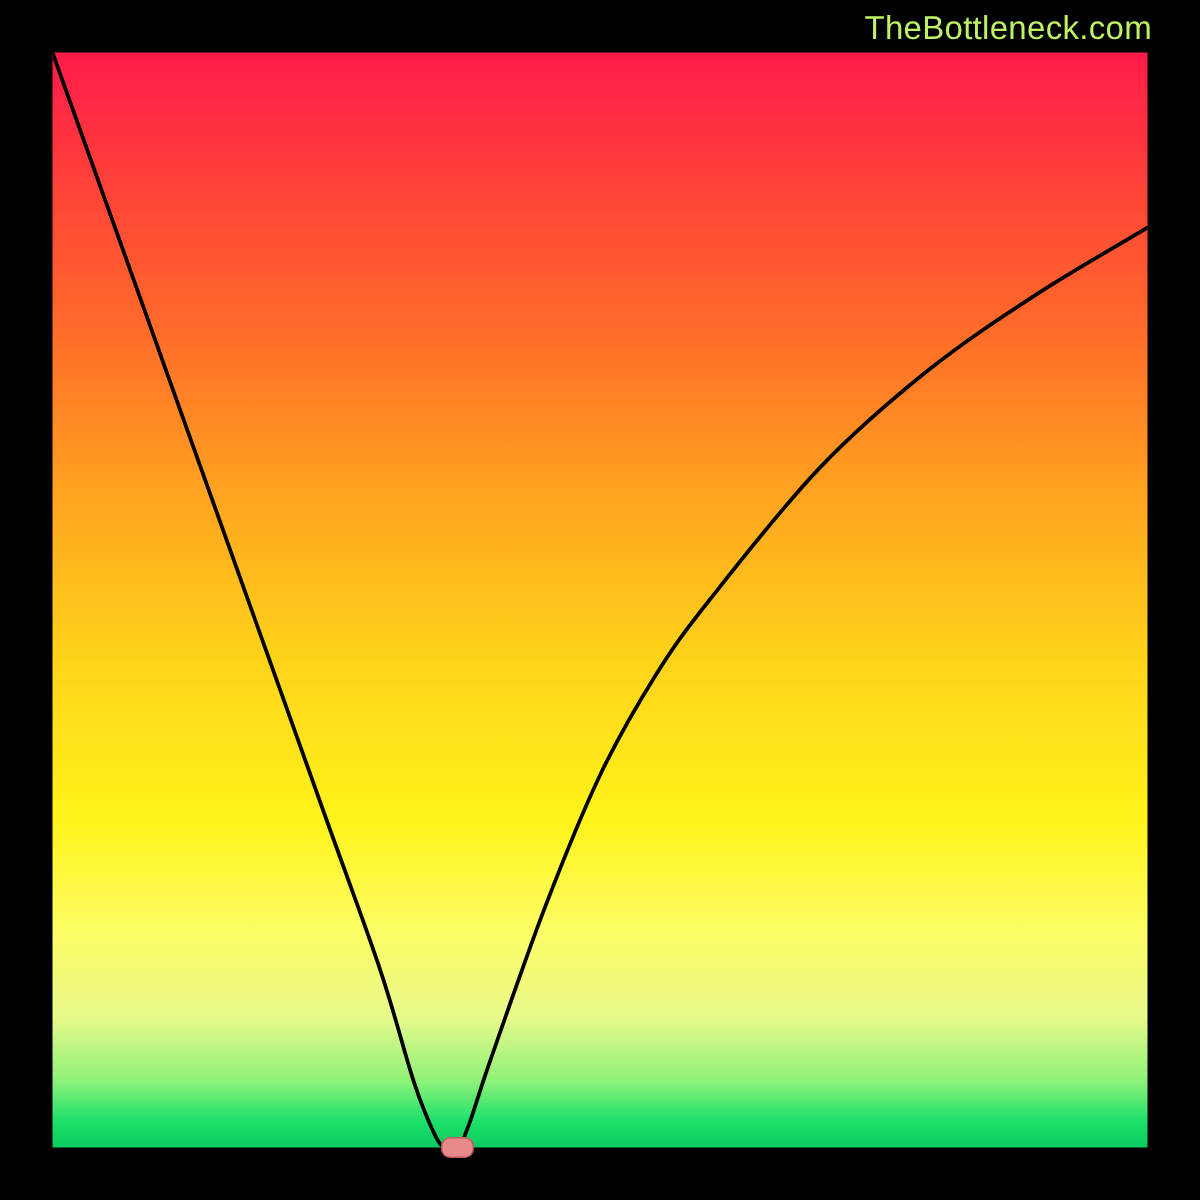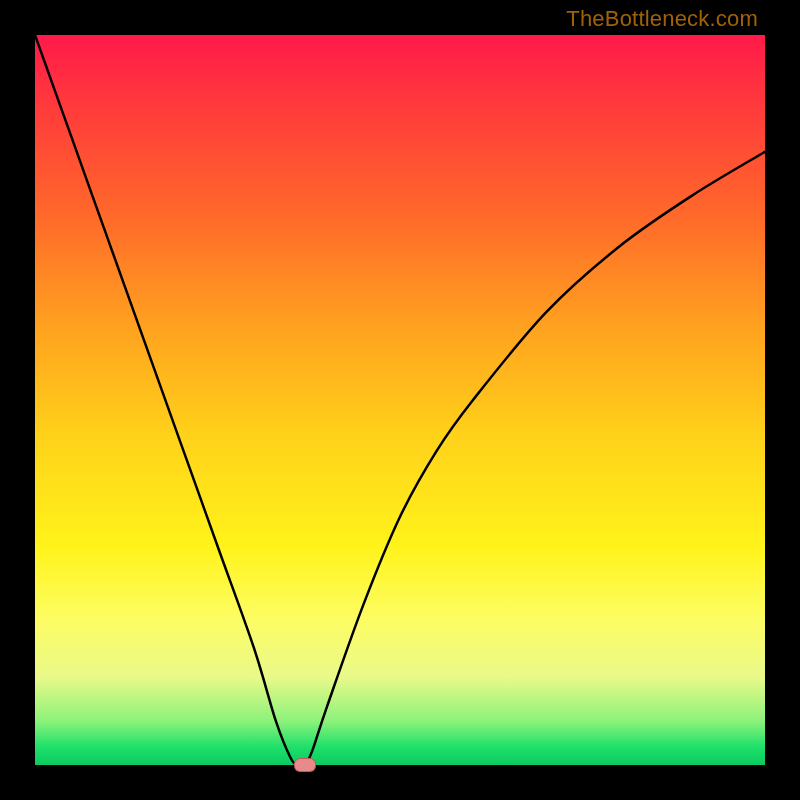--- a/index.html
+++ b/index.html
@@ -41,22 +41,22 @@
   svg.curve {
     position: absolute;
     left: 0;
     top: 0;
     width: 730px;
     height: 730px;
   }
   .watermark {
     position: absolute;
     top: 6px;
-    right: 42px;
-    color: #a16207;
+    right: 32px;
+    color: #bef264;
     font-size: 22px;
     font-weight: 500;
     letter-spacing: 0.2px;
   }
   .marker {
     position: absolute;
     width: 20px;
     height: 12px;
     background: #e98a8a;
     border-radius: 6px;

